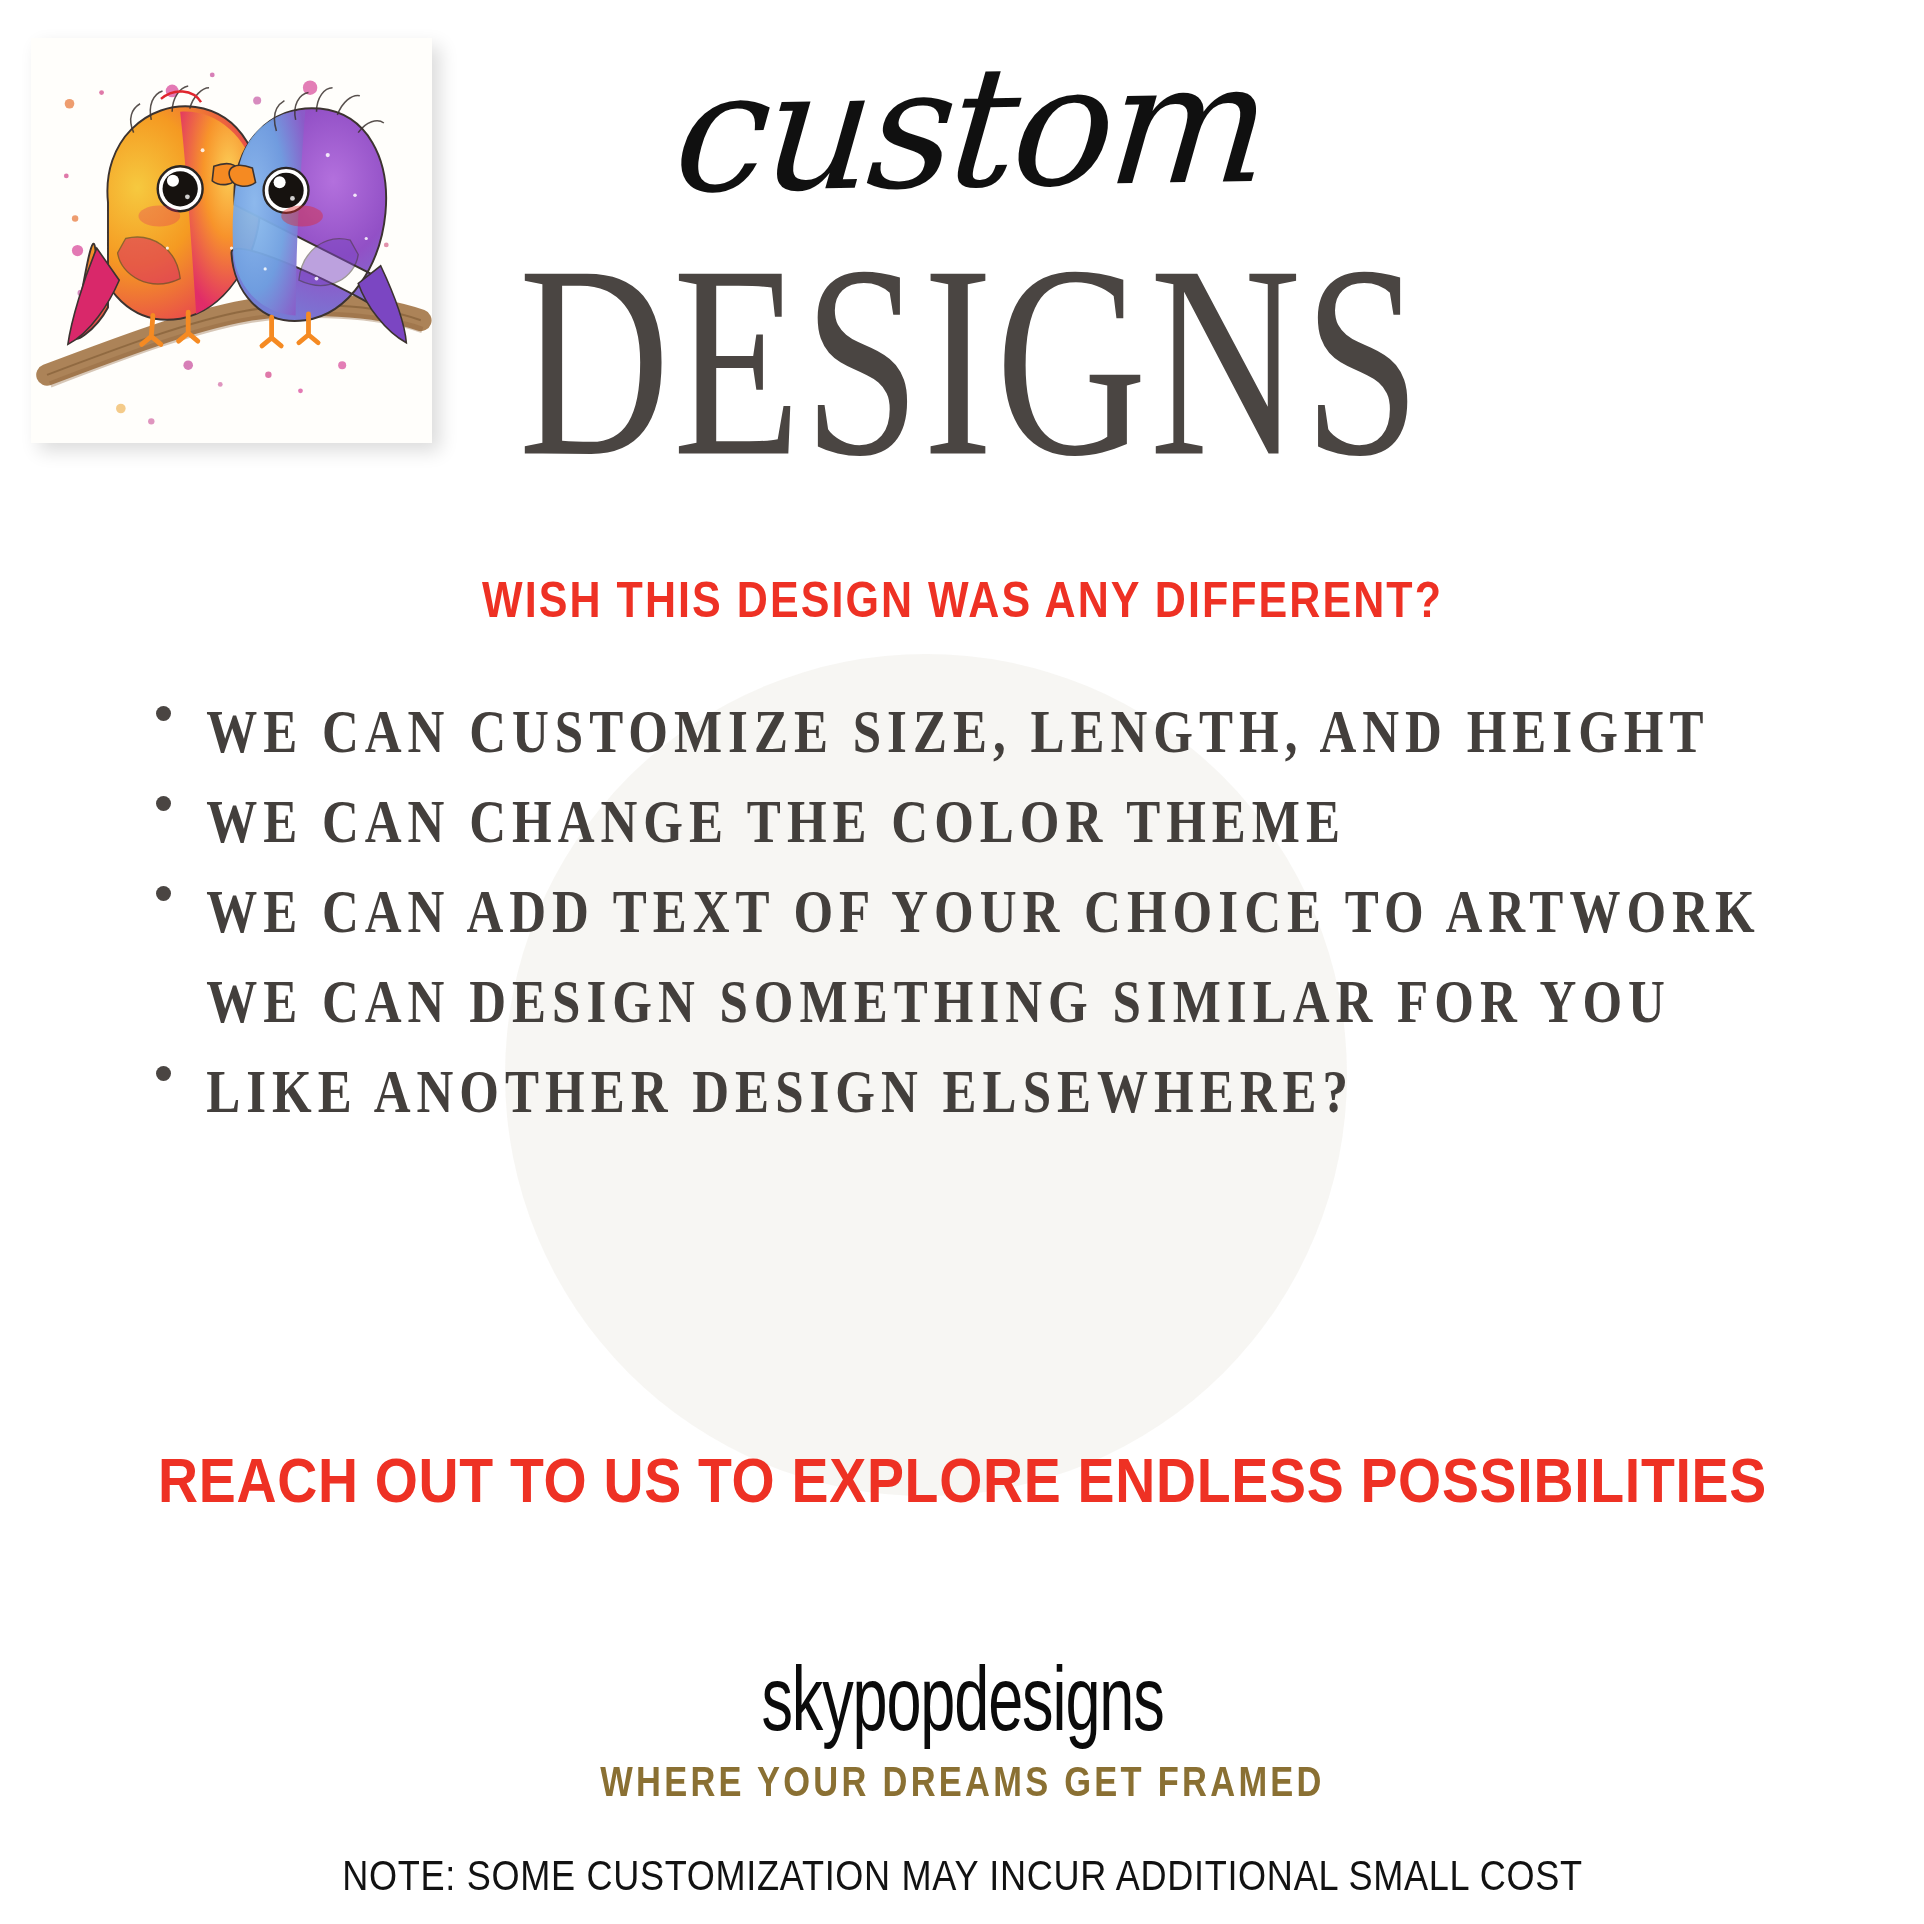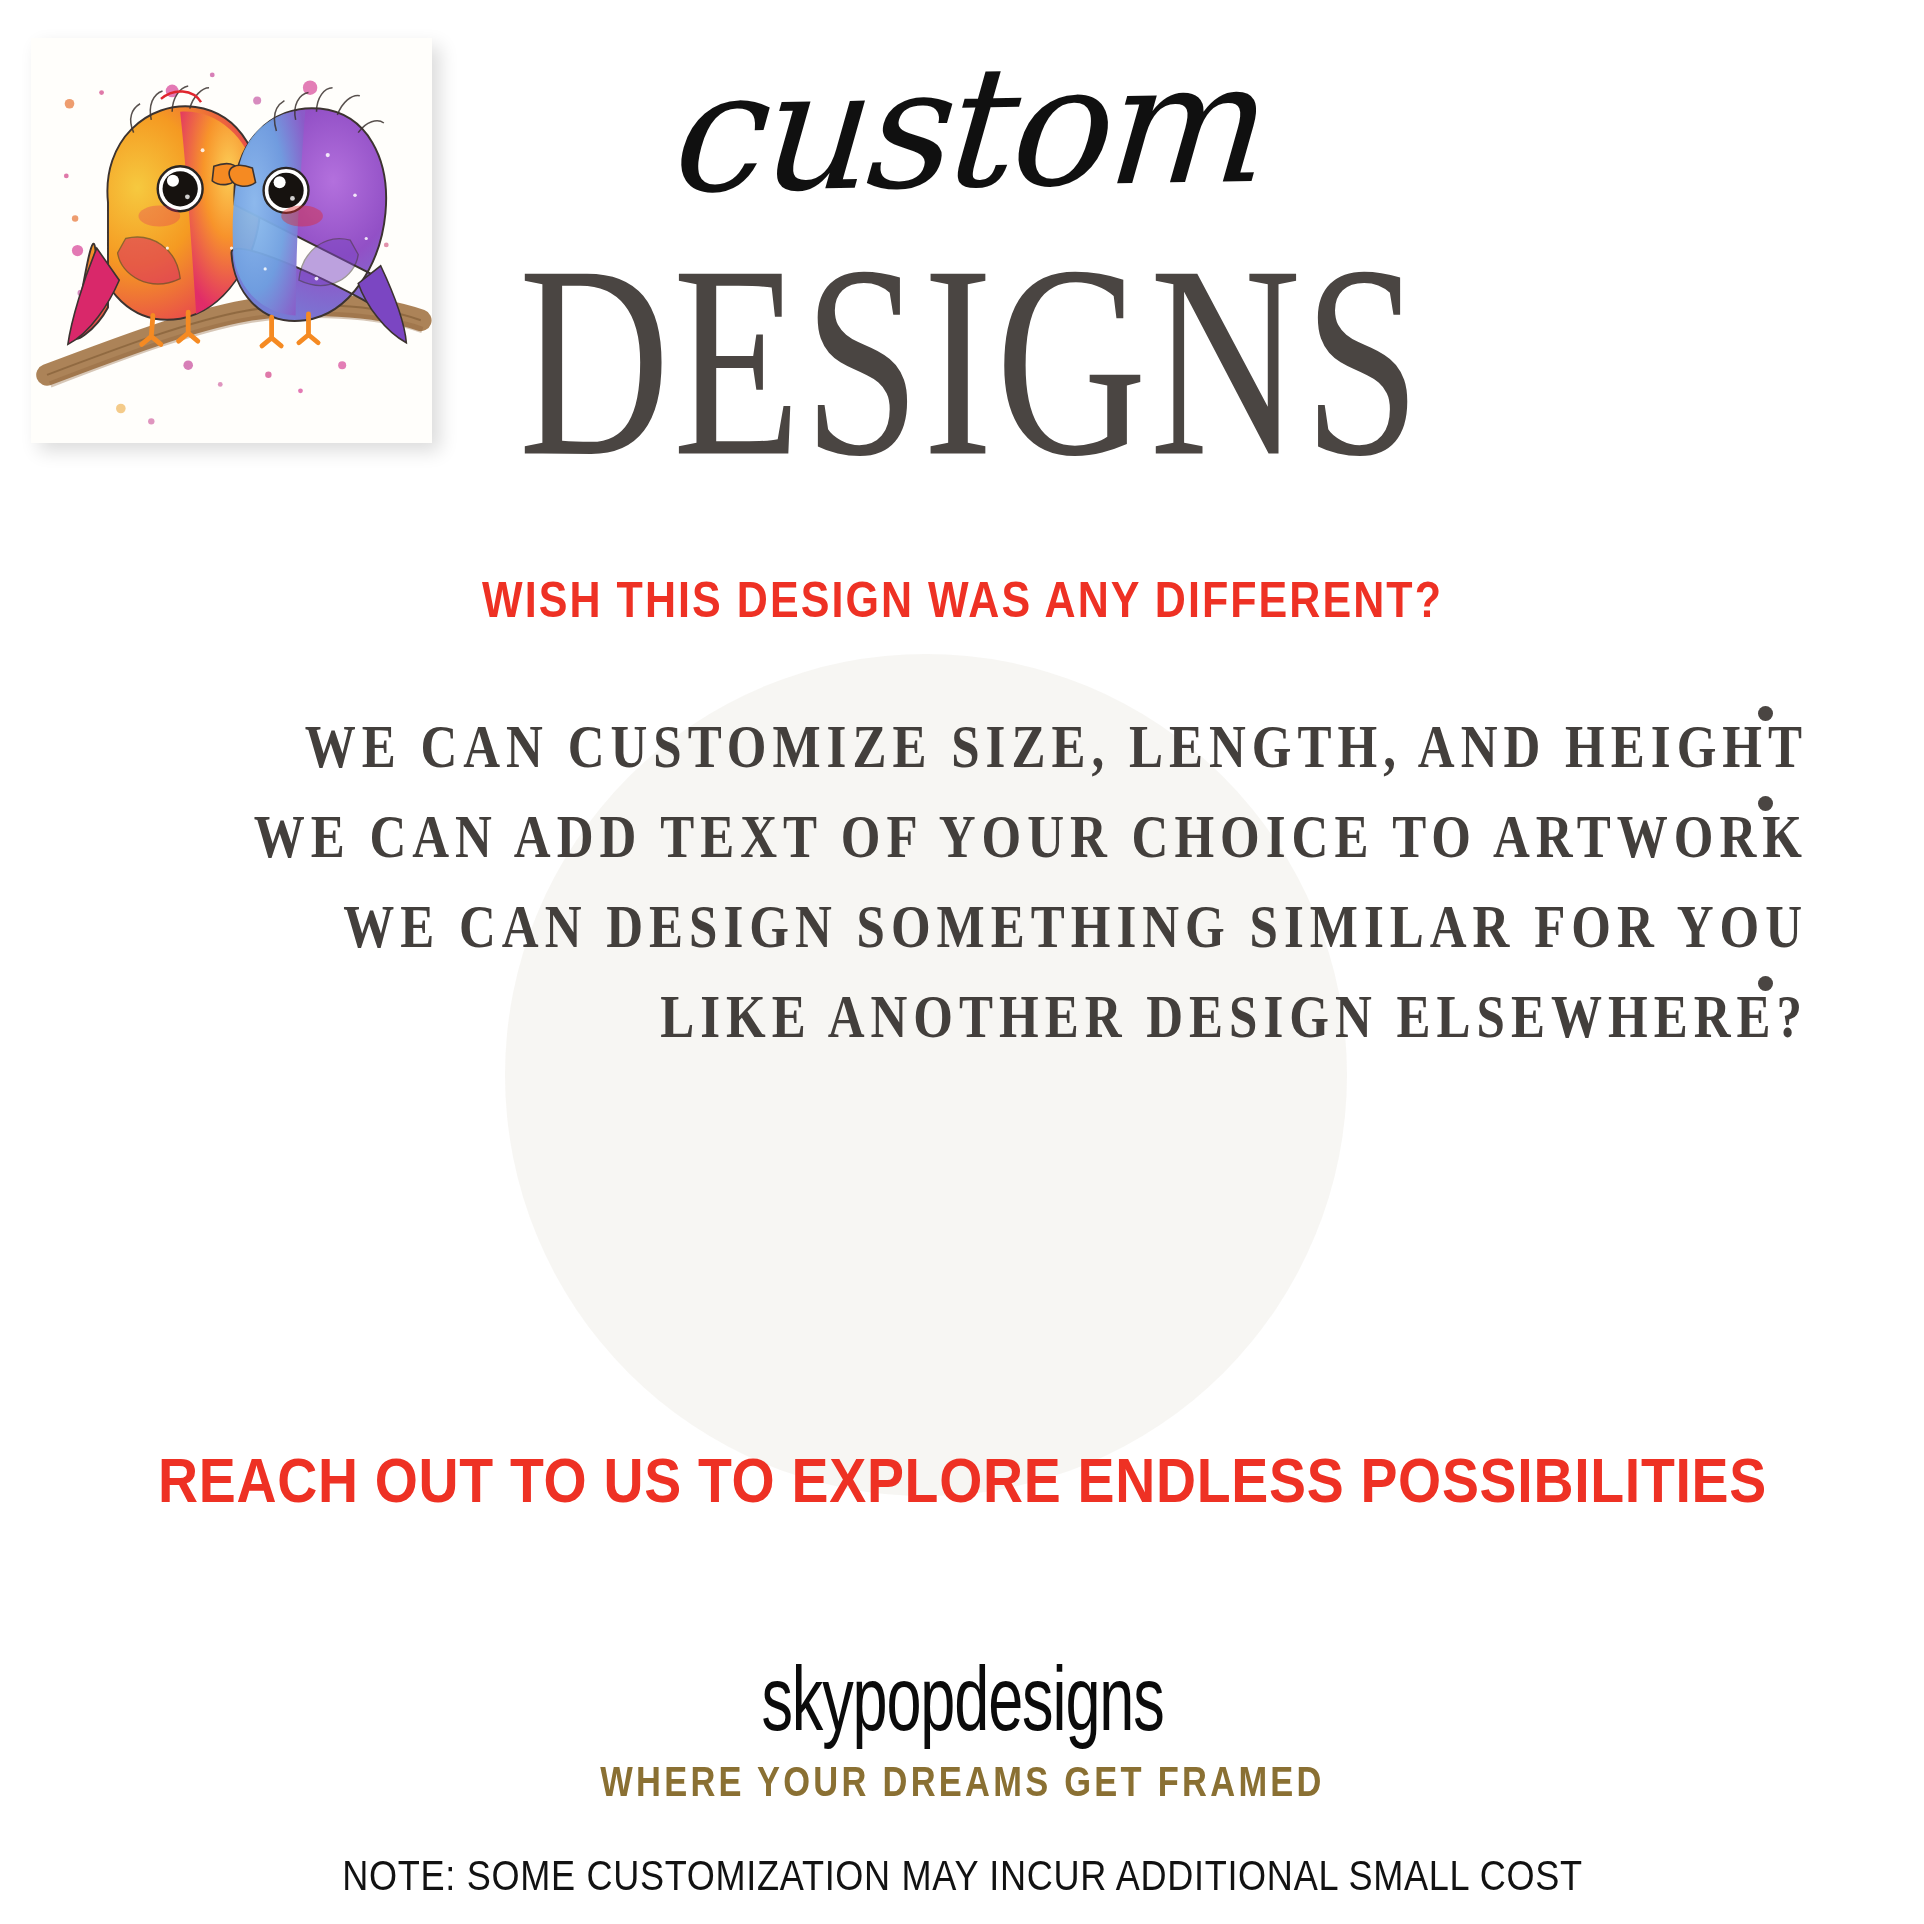--- a/index.html
+++ b/index.html
@@ -106,23 +106,22 @@
     left: 156px;
     top: 706px;
     width: 1652px;
     z-index: 3;
     margin: 0;
     padding: 0;
     list-style: none;
   }
   .b-row {
     display: flex;
-    align-items: flex-end;
+    align-items: flex-start;
     height: 90px;
-    flex-direction: column;
   }
   .b-dot {
     flex: 0 0 auto;
     width: 15.2px;
     height: 15.2px;
     border-radius: 50%;
     background: #4a4542;
     margin-right: 35px;
   }
   .b-dot.hidden { background: transparent; }
@@ -346,20 +345,24 @@
 
   <div class="sub-head">WISH  THIS  DESIGN  WAS ANY DIFFERENT?</div>
 
   <ul class="bullets">
     <li class="b-row">
       <span class="b-dot"></span>
       <span class="b-text">WE CAN CUSTOMIZE SIZE, LENGTH, AND HEIGHT</span>
     </li>
     <li class="b-row">
       <span class="b-dot"></span>
+      <span class="b-text">WE CAN CHANGE THE COLOR THEME</span>
+    </li>
+    <li class="b-row">
+      <span class="b-dot"></span>
       <span class="b-text">WE CAN ADD TEXT OF YOUR CHOICE TO ARTWORK</span>
     </li>
     <li class="b-row">
       <span class="b-dot hidden"></span>
       <span class="b-text">WE CAN DESIGN SOMETHING SIMILAR FOR YOU</span>
     </li>
     <li class="b-row">
       <span class="b-dot"></span>
       <span class="b-text">LIKE ANOTHER DESIGN ELSEWHERE?</span>
     </li>

